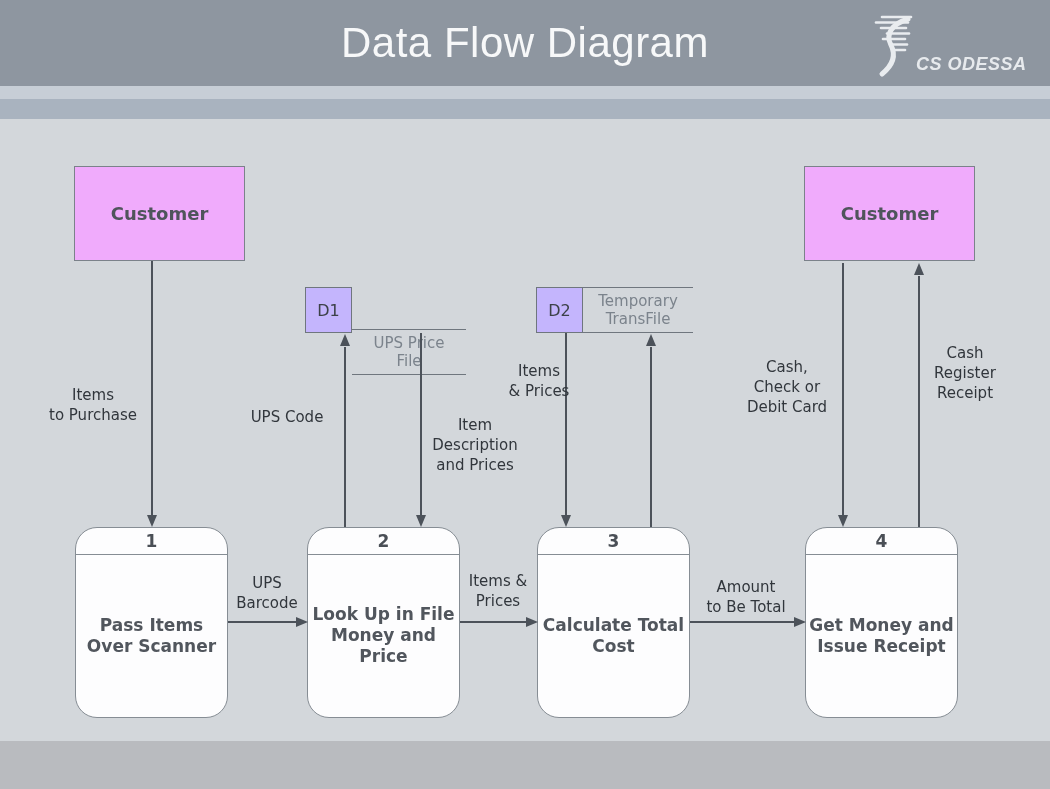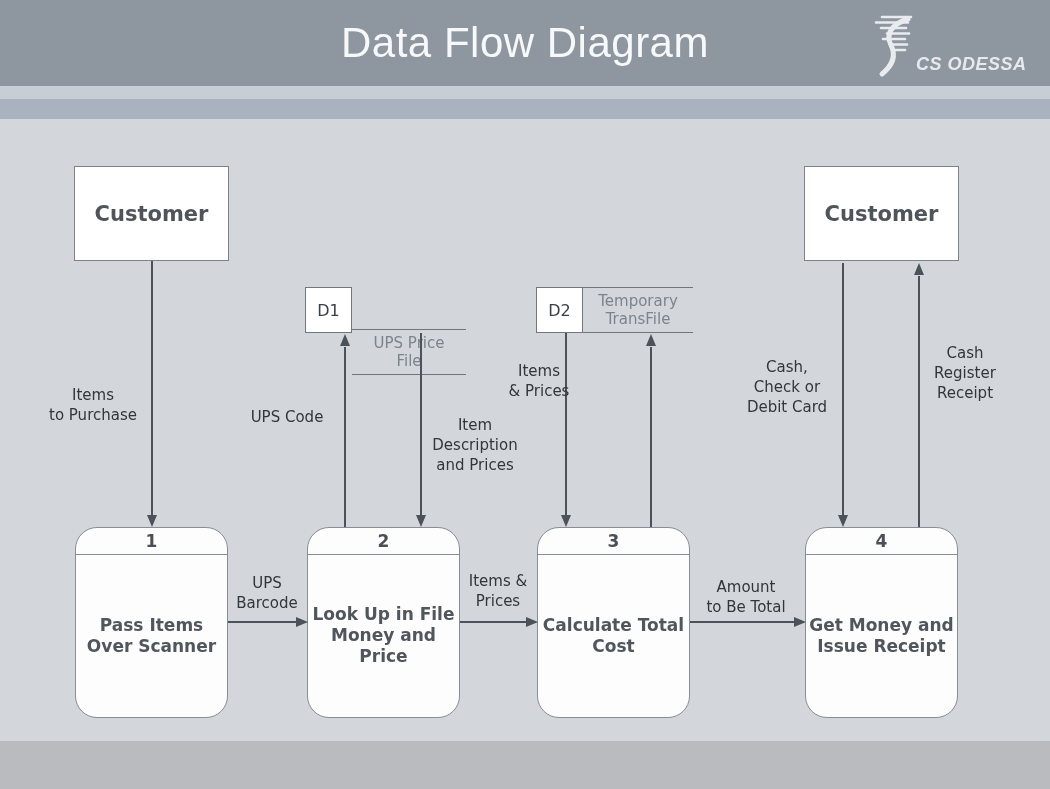--- a/index.html
+++ b/index.html
@@ -26,24 +26,24 @@
     font-family:"Liberation Sans", sans-serif;
     font-size:18px; font-weight:700; font-style:italic; color:#e7eaed;
     letter-spacing:0.5px; white-space:nowrap;
   }
   .strip-light { position:absolute; left:0; top:86px; width:1050px; height:13px; background:#c7ced6; }
   .strip-mid   { position:absolute; left:0; top:99px; width:1050px; height:20px; background:#a9b3bf; }
   
   .footer-band { position:absolute; left:0; top:741px; width:1050px; height:48px; background:#b9bbbf; }
   
   .entity {
-    position:absolute; width:155px; height:95px;
-    background:#ffffff; border:1.5px solid #7b828a; box-sizing:border-box;
-    display:flex; align-items:center; justify-content:center;
-    font-size:21px; font-weight:bold; color:#4f545b;
+    position:absolute; width:171px; height:95px;
+    background:#f0abfc; border:1.5px solid #7b828a; box-sizing:border-box;
+    display:flex; align-items:center; justify-content:center;
+    font-size:18px; font-weight:bold; color:#4f545b;
   }
   .process {
     position:absolute; width:153px; height:191px;
     background:#fdfdfe; border:1.5px solid #868d94; border-radius:22px;
     box-sizing:border-box;
   }
   .process .head {
     position:absolute; left:0; top:0; right:0; height:26px;
     border-bottom:1.5px solid #868d94;
     display:flex; align-items:center; justify-content:center;
@@ -51,21 +51,21 @@
   }
   .process .body {
     position:absolute; left:0; top:26px; right:0; bottom:0;
     display:flex; align-items:center; justify-content:center;
     text-align:center; font-size:17px; font-weight:bold; color:#51565d;
     line-height:21px; white-space:pre-line;
   }
   .datastore { position:absolute; height:46px; }
   .ds-box {
     position:absolute; left:0; top:0; width:47px; height:46px;
-    background:#ffffff; border:1.5px solid #6f767e; box-sizing:border-box;
+    background:#c4b5fd; border:1.5px solid #6f767e; box-sizing:border-box;
     display:flex; align-items:center; justify-content:center;
     font-size:16px; color:#3c4148;
   }
   .ds-ext {
     position:absolute; left:47px; top:0; height:46px;
     border-top:1.5px solid #6f767e; border-bottom:1.5px solid #6f767e;
     box-sizing:border-box;
     display:flex; align-items:center; justify-content:center;
     text-align:center; font-size:15px; color:#7b838c; line-height:18px;
     white-space:pre-line;

